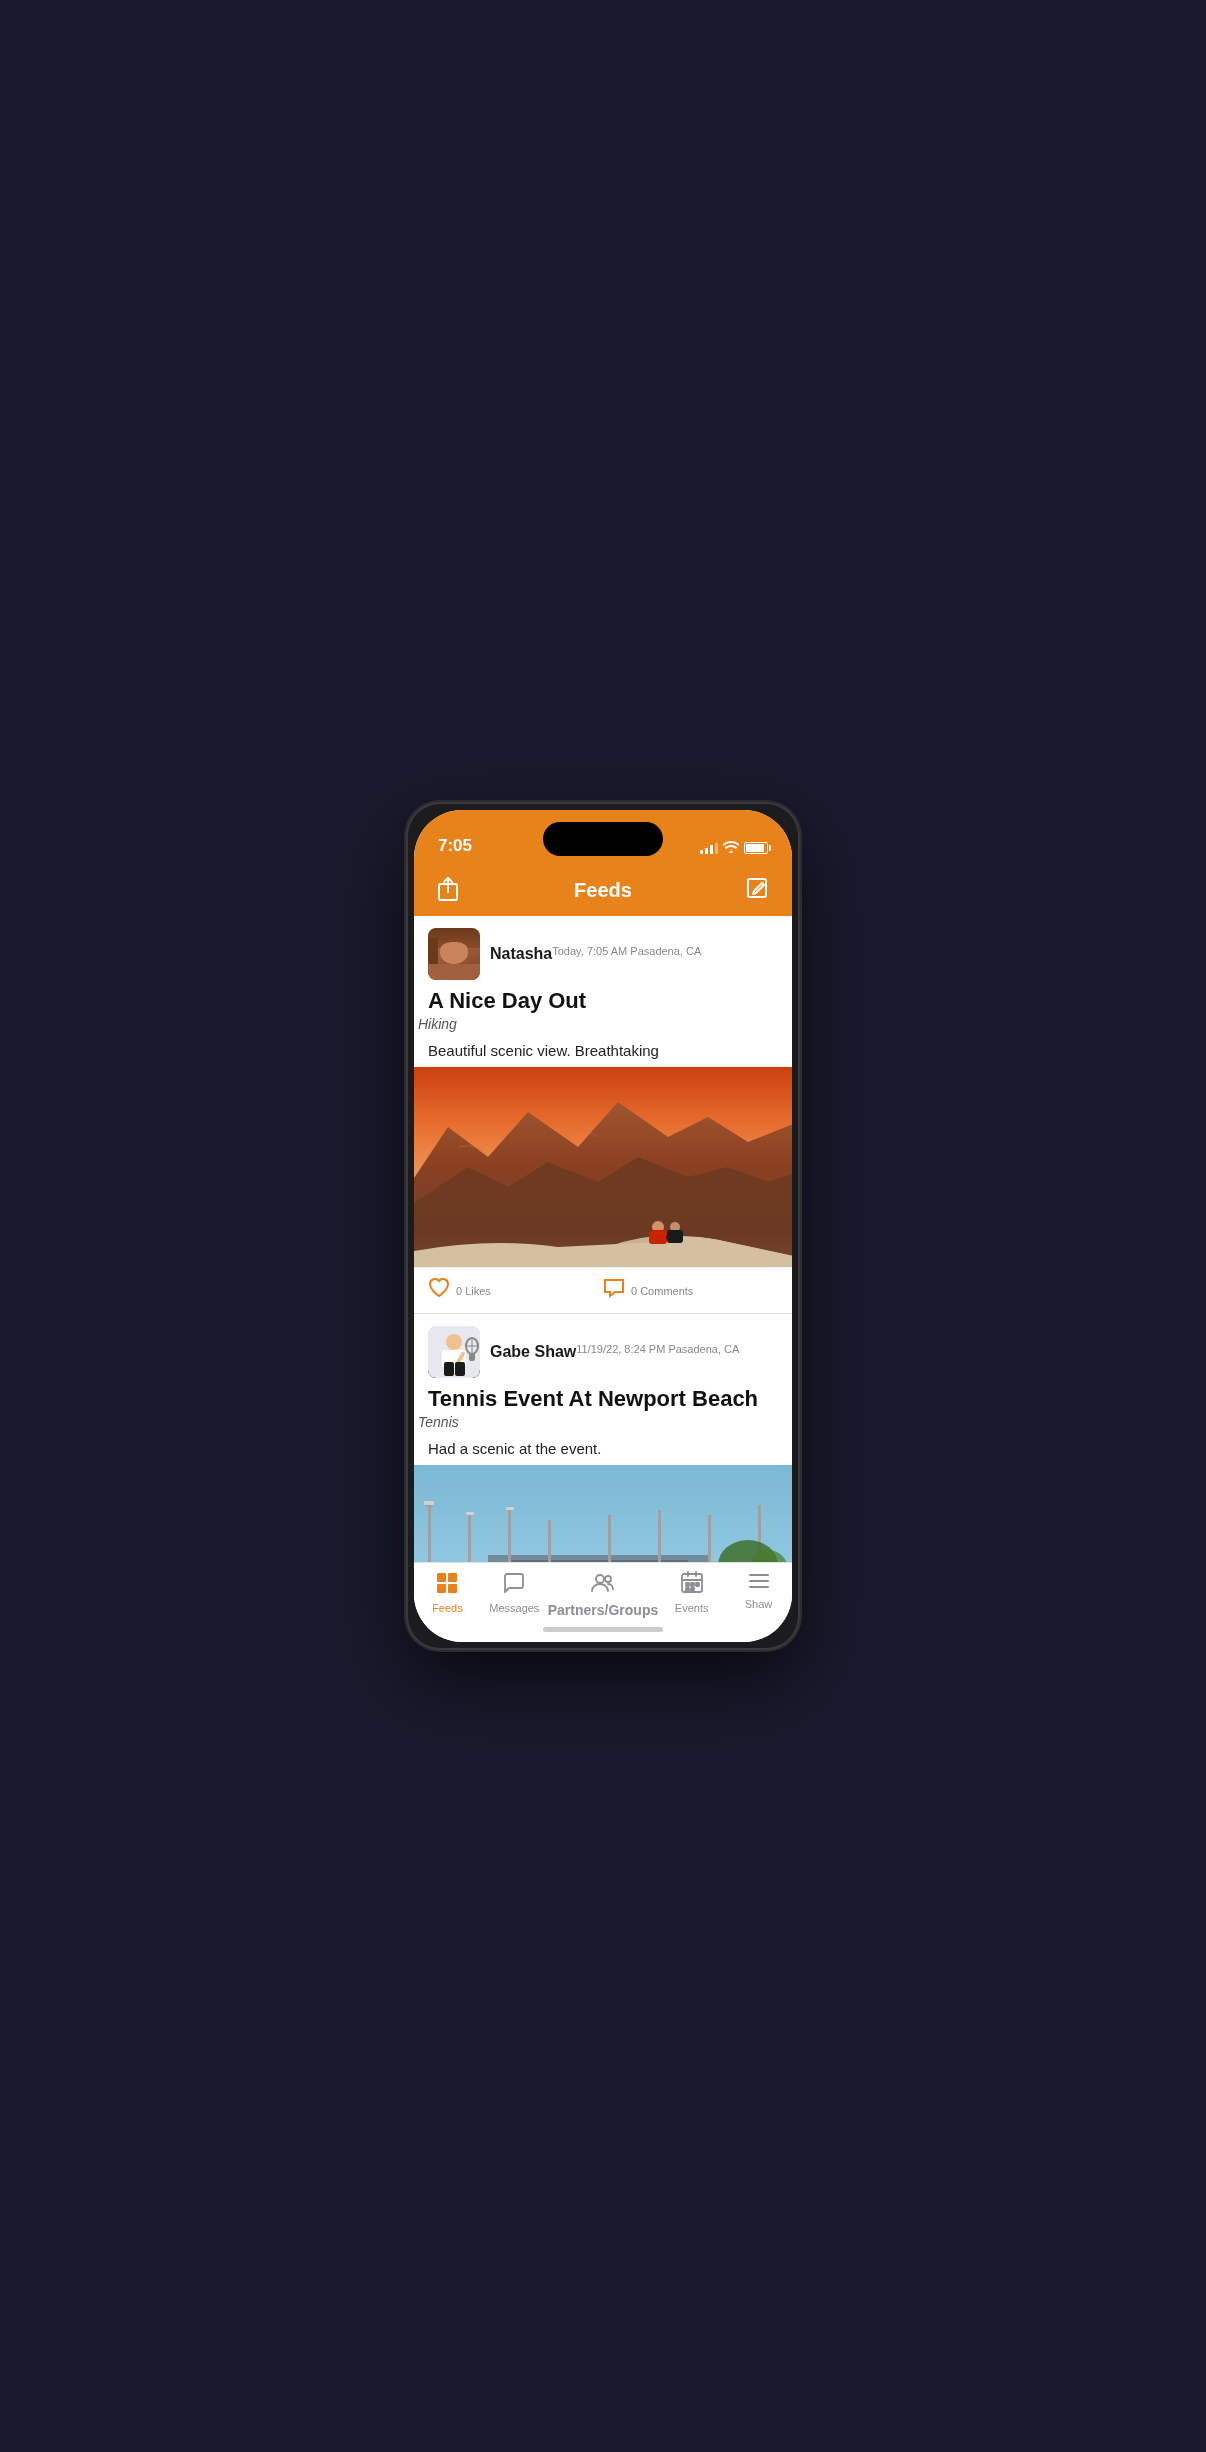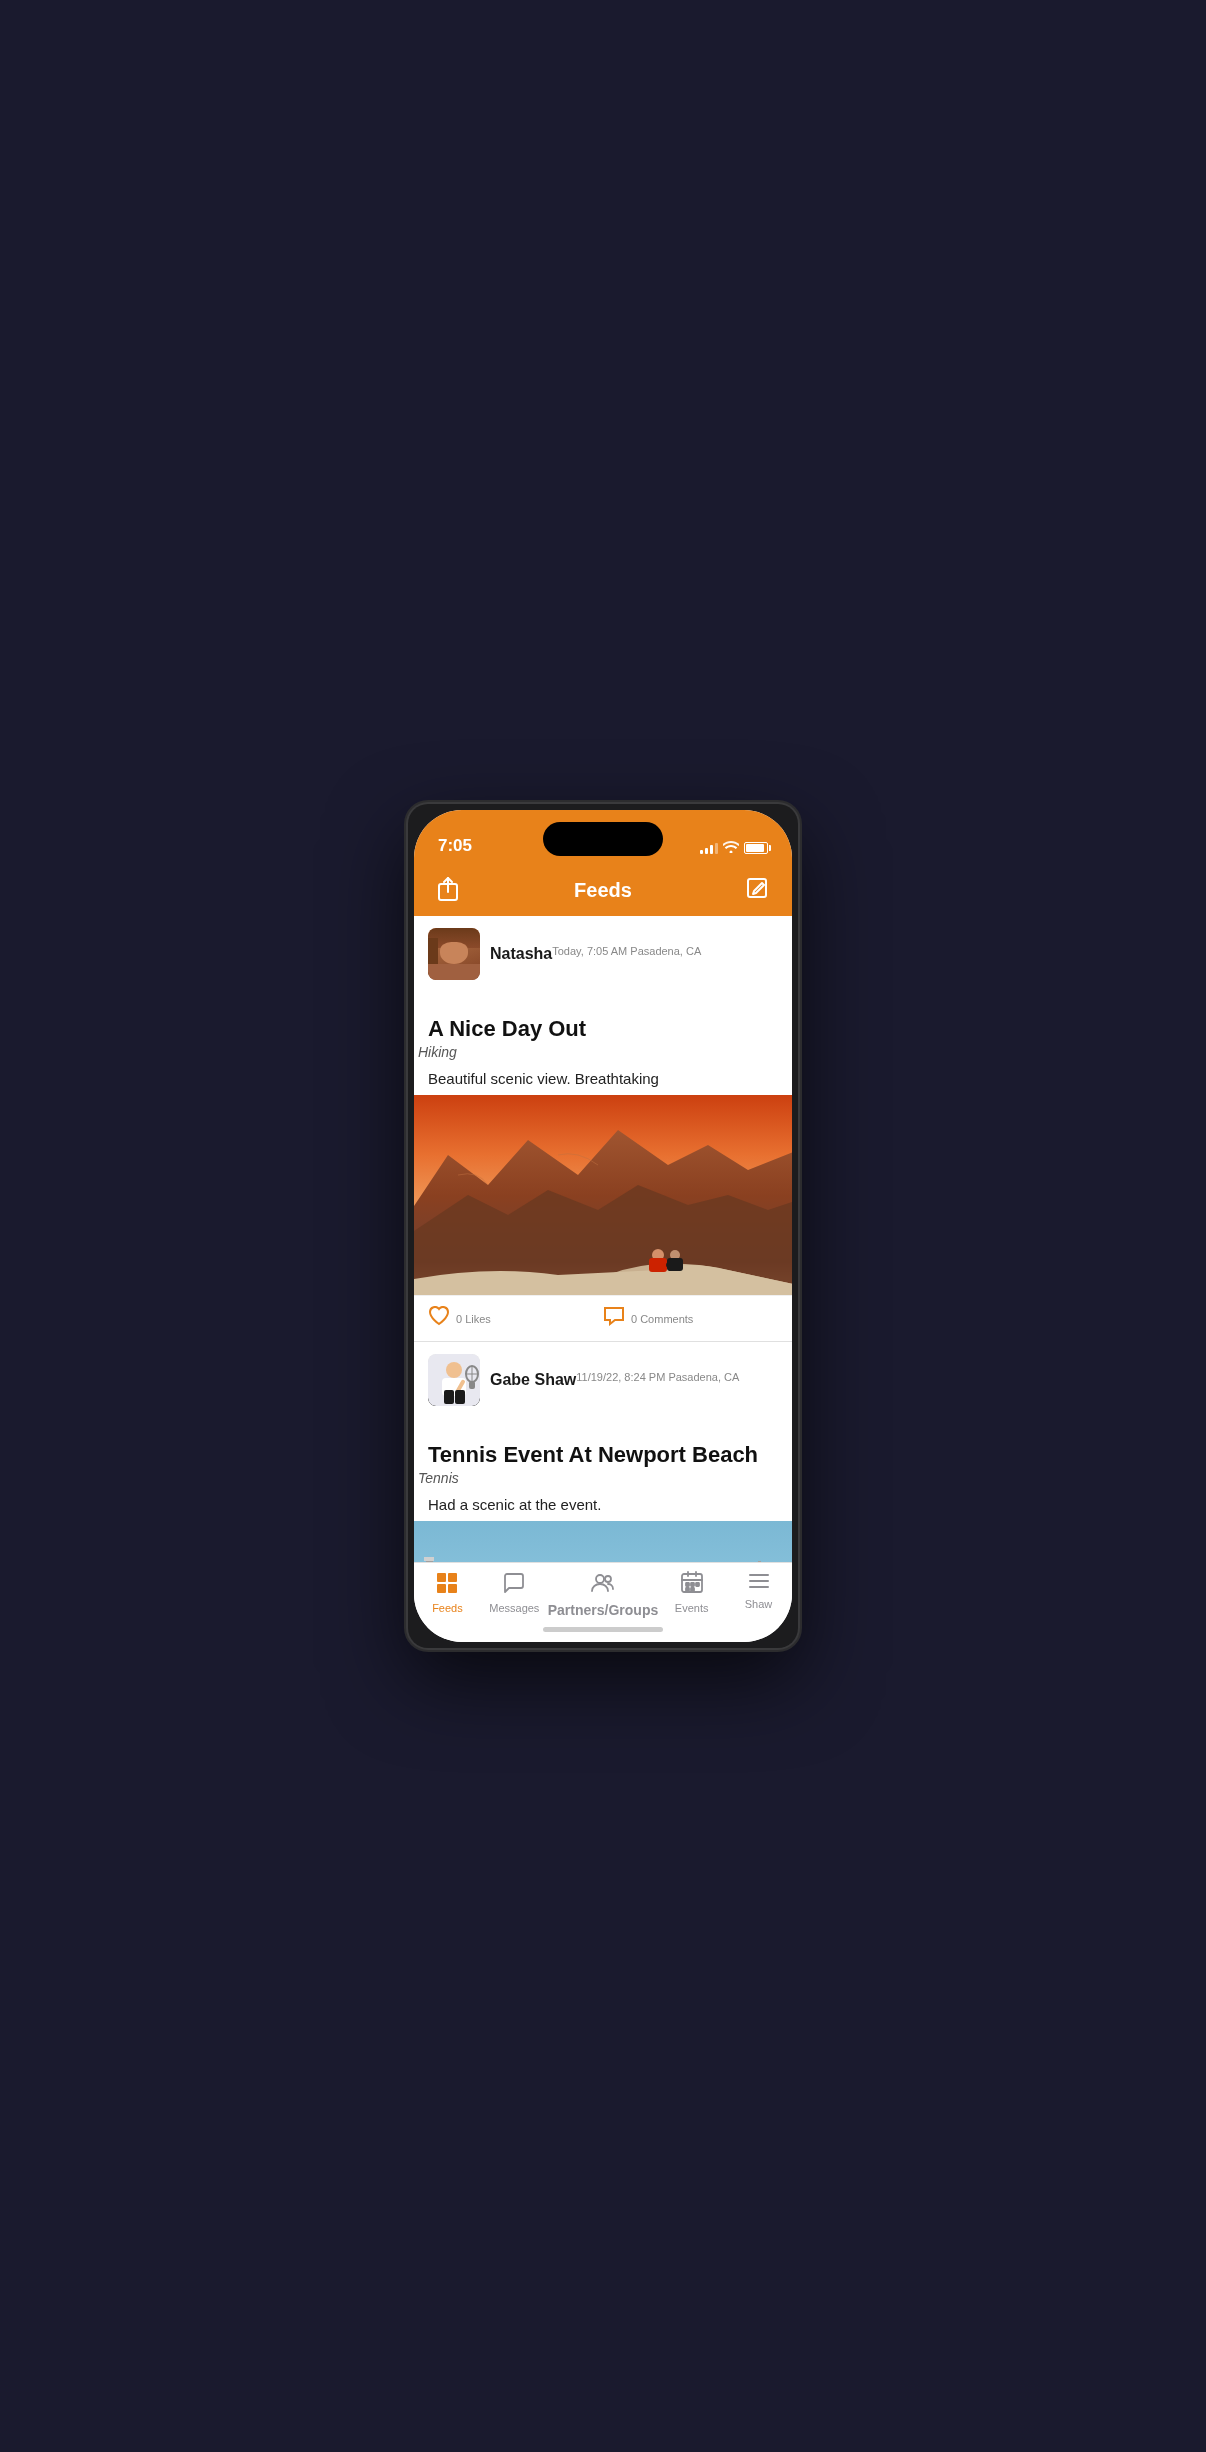--- a/index.html
+++ b/index.html
@@ -8,21 +8,21 @@
       display: flex;
       justify-content: center;
       align-items: center;
       min-height: 100vh;
       font-family: -apple-system, BlinkMacSystemFont, 'Helvetica Neue', sans-serif;
     }
     .phone-outer {
       width: 390px;
       height: 844px;
       background: #1c1c1e;
-      border-radius: 20px;
+      border-radius: 32px;
       position: relative;
       box-shadow: 0 0 0 2px #3a3a3c, 0 0 0 4px #2c2c2e, 0 30px 80px rgba(0,0,0,0.7);
       overflow: hidden;
     }
     
     .phone-outer::before {
       content: '';
       position: absolute;
       left: -3px;
       top: 120px;
@@ -168,21 +168,20 @@
     }
     .post-date {
       font-size: 11px;
       color: #888;
     }
     .post-title {
       font-size: 22px;
       font-weight: 700;
       color: #111;
       padding: 0 14px 2px;
-      margin-top: 28px;
     }
     .post-category {
       font-size: 14px;
       font-style: italic;
       color: #555;
       padding: 0 4px 6px;
     }
     .post-description {
       font-size: 15px;
       color: #222;

